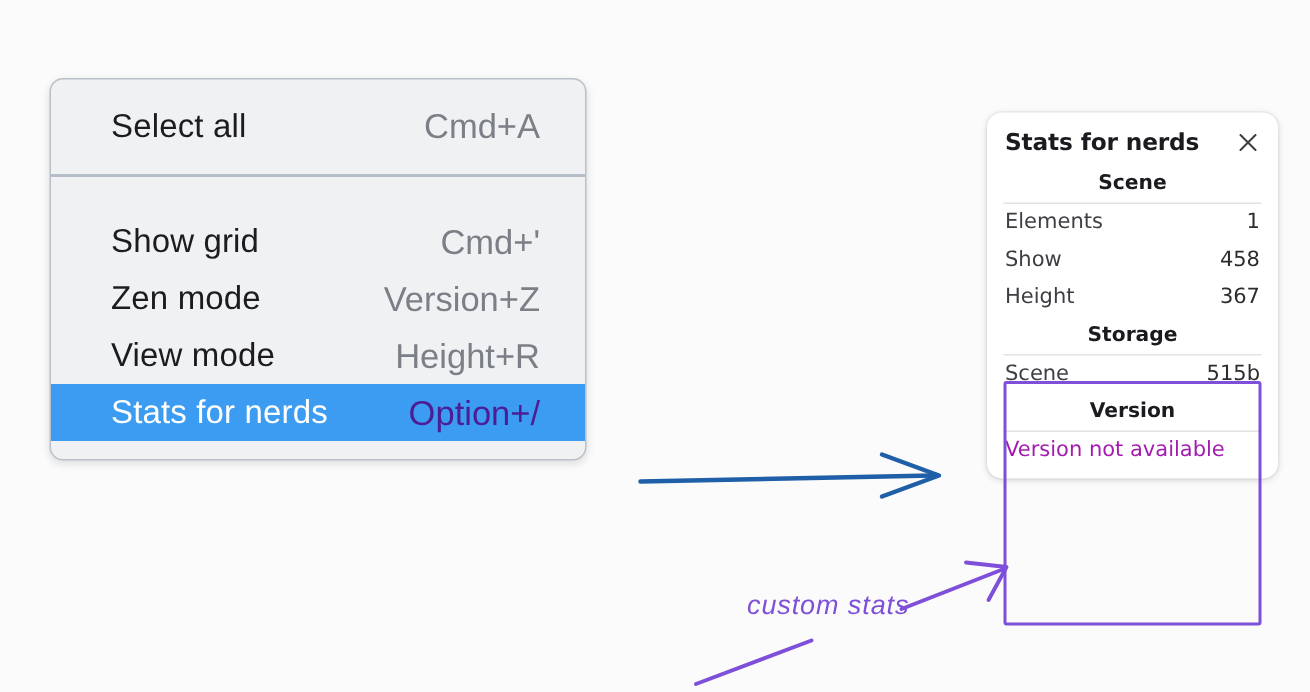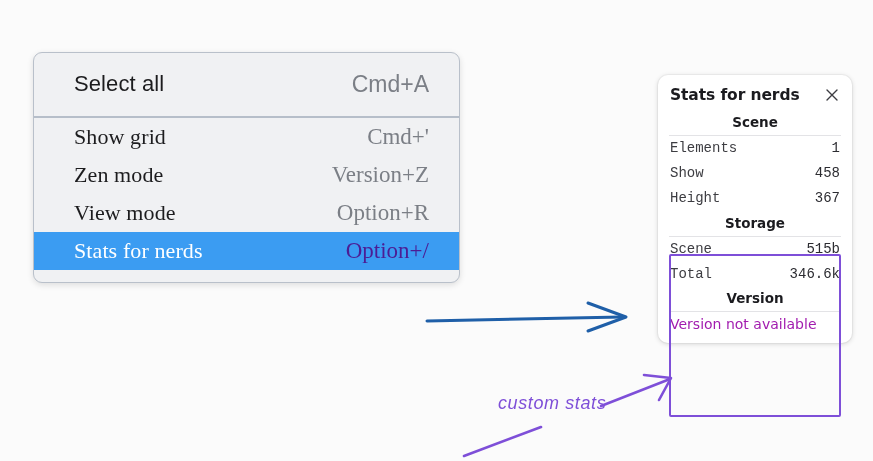--- a/index.html
+++ b/index.html
@@ -21,38 +21,37 @@
     inset: 0;
     width: 873px;
     height: 461px;
   }
 
   
   .context-menu {
     position: absolute;
     left: 33px;
     top: 52px;
-    width: 427px;
+    width: 358px;
     box-sizing: border-box;
     background: #f0f1f3;
     border: 1px solid #b9c0ca;
     border-radius: 9px;
     box-shadow: 0 2px 6px rgba(0,0,0,0.12);
     overflow: hidden;
   }
   .menu-group {
     padding: 6px 0 7px 0;
   }
   .menu-group.group-top {
     padding: 12px 0 13px 0;
     border-bottom: 2px solid #b6bec9;
   }
   .menu-group.group-bottom {
-    padding: 0 0 12px 0;
-    font-family: Liberation Serif, serif;
+    padding: 24px 0 12px 0;
   }
   .menu-item {
     display: flex;
     align-items: center;
     justify-content: space-between;
     height: 38px;
     padding: 0 30px 0 40px;
     box-sizing: border-box;
     cursor: default;
   }
@@ -124,21 +123,20 @@
     margin: 0;
   }
   .stat-row {
     display: flex;
     align-items: baseline;
     justify-content: space-between;
     font-size: 14px;
     color: #3a3a3e;
     padding: 3px 1px 3px 1px;
     line-height: 1.35;
-    font-family: Liberation Mono, monospace;
   }
   .stat-row .sr-key { color: #3d3d42; }
   .stat-row .sr-val { color: #2c2c31; }
   .version-text {
     font-size: 14px;
     color: #a21caf;
     padding: 4px 1px 1px 1px;
     white-space: nowrap;
   }
 
@@ -194,21 +192,21 @@
       <div class="menu-item">
         <span class="mi-label">Show grid</span>
         <span class="mi-shortcut">Cmd+'</span>
       </div>
       <div class="menu-item">
         <span class="mi-label">Zen mode</span>
         <span class="mi-shortcut">Version+Z</span>
       </div>
       <div class="menu-item">
         <span class="mi-label">View mode</span>
-        <span class="mi-shortcut">Option+R</span>
+        <span class="mi-shortcut">Height+R</span>
       </div>
       <div class="menu-item selected">
         <span class="mi-label">Stats for nerds</span>
         <span class="mi-shortcut">Option+/</span>
       </div>
     </div>
   </div>
 
   <div class="stats-panel">
 
@@ -238,24 +236,20 @@
       </div>
     </div>
 
     <div>
       <div class="section-head">Storage</div>
       <div class="hrule"></div>
       <div class="stat-row">
         <span class="sr-key">Scene</span>
         <span class="sr-val">515b</span>
       </div>
-      <div class="stat-row">
-        <span class="sr-key">Total</span>
-        <span class="sr-val">346.6k</span>
-      </div>
     </div>
 
     <div>
       <div class="section-head">Version</div>
       <div class="hrule"></div>
       <div class="version-text">Version not available</div>
     </div>
   </div>
 
   <div class="custom-box"></div>

